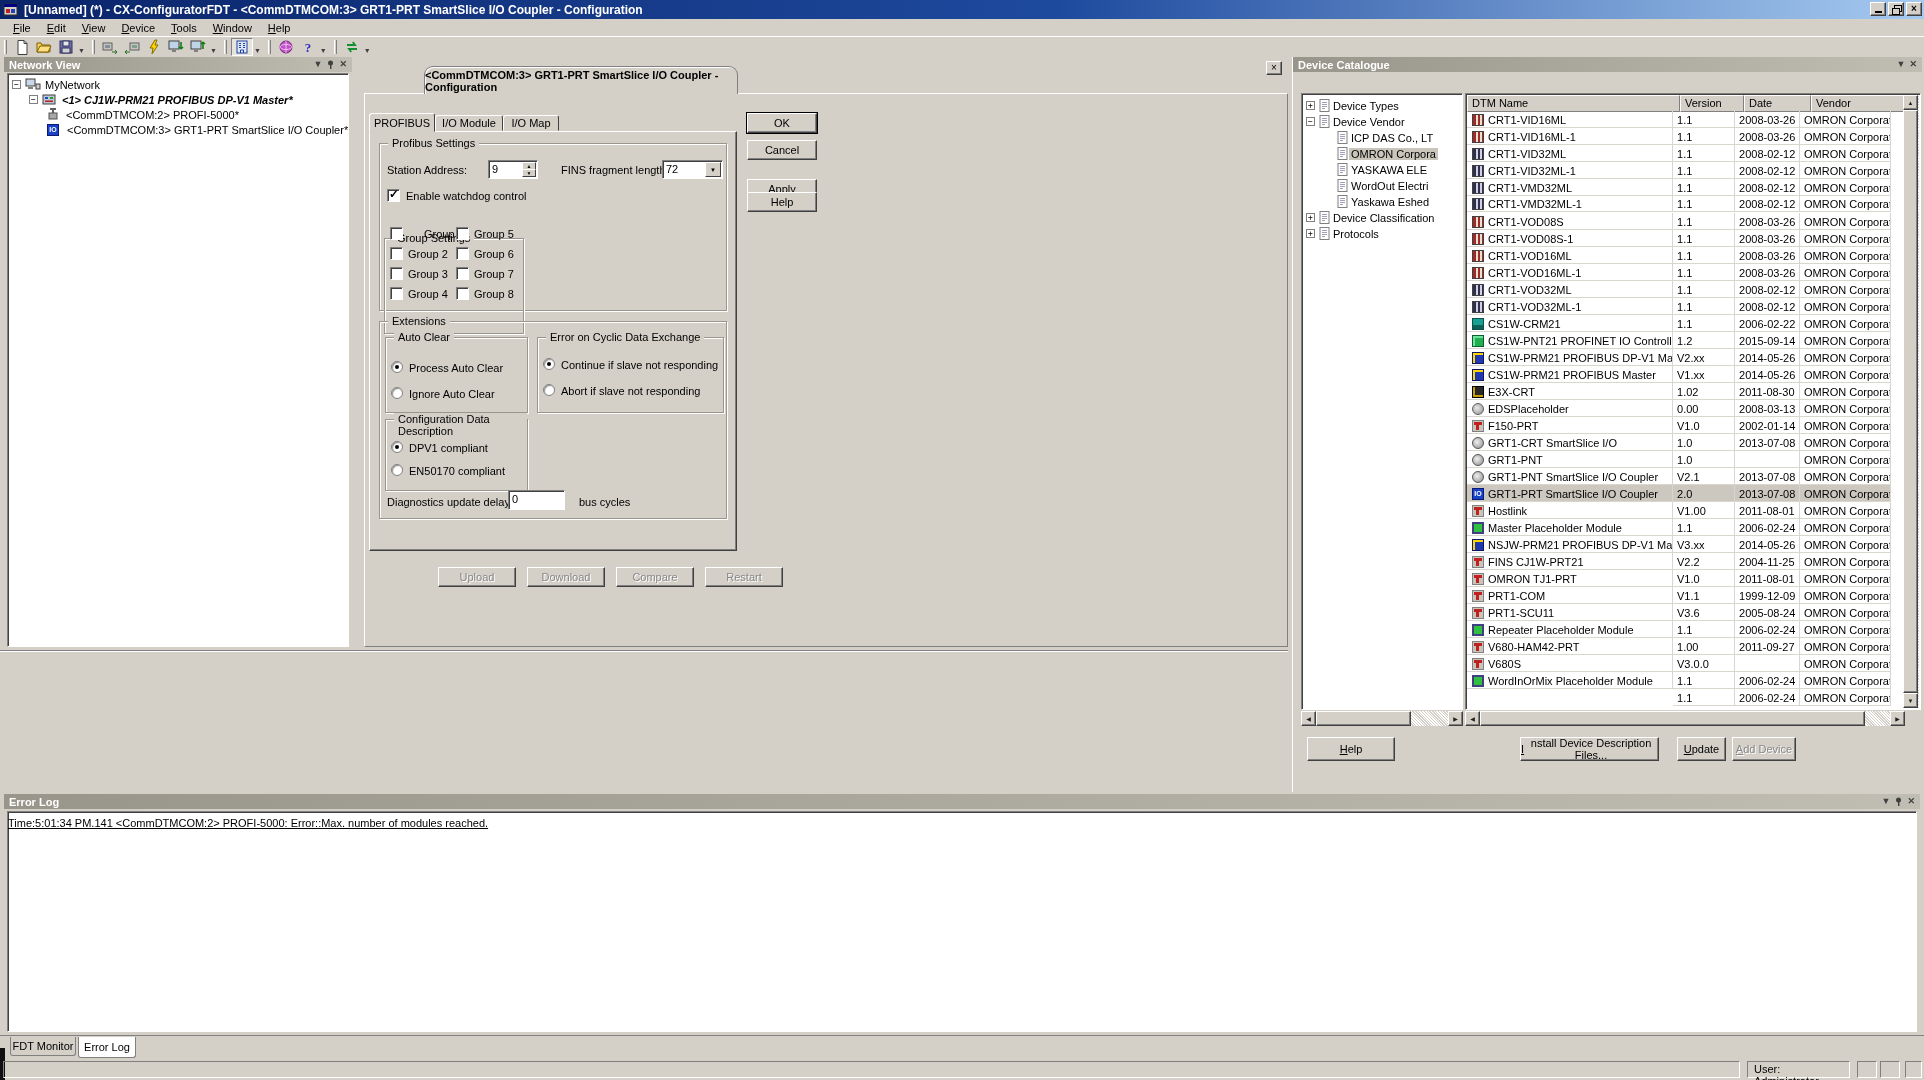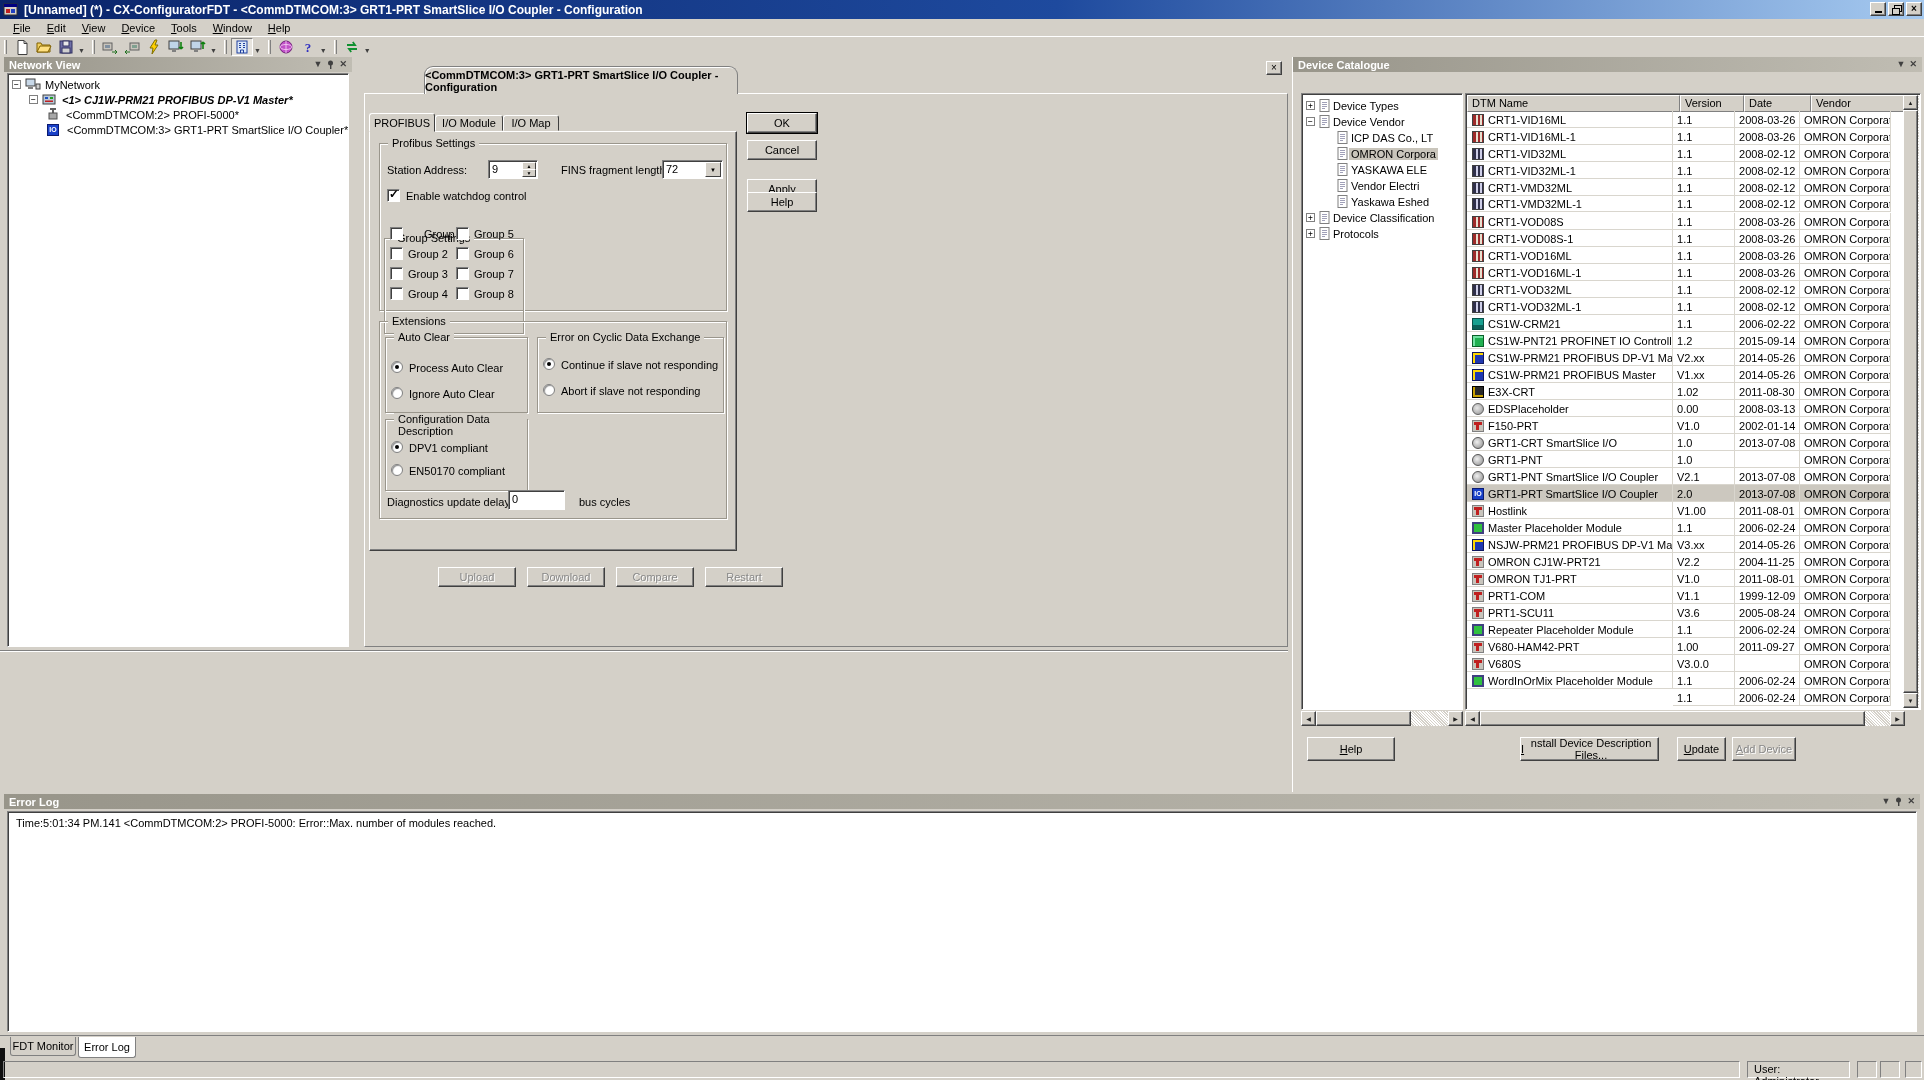--- a/index.html
+++ b/index.html
@@ -466,21 +466,21 @@
           <span class="titem">YASKAWA ELE</span>
         </div>
         <div class="trow" style="left: 22px; top: 84px;">
           <span style="width: 13px; flex: 0 0 auto;"></span>
           <span style="display: inline-flex;">
             <svg width="12" height="13">
               <rect x="1" y="0.5" width="9" height="12" fill="#fff" stroke="#808080"></rect>
               <path d="M3 3.5h5M3 5.5h5M3 7.5h5M3 9.5h3" stroke="#a0a0b8"></path>
             </svg>
           </span>
-          <span class="titem">Vendor Electri</span>
+          <span class="titem">WordOut Electri</span>
         </div>
         <div class="trow" style="left: 22px; top: 100px;">
           <span style="width: 13px; flex: 0 0 auto;"></span>
           <span style="display: inline-flex;">
             <svg width="12" height="13">
               <rect x="1" y="0.5" width="9" height="12" fill="#fff" stroke="#808080"></rect>
               <path d="M3 3.5h5M3 5.5h5M3 7.5h5M3 9.5h3" stroke="#a0a0b8"></path>
             </svg>
           </span>
           <span class="titem">Yaskawa Eshed</span>
@@ -750,21 +750,21 @@
               <span class="ri ri-master"></span>
               <span>NSJW-PRM21 PROFIBUS DP-V1 Master</span>
             </div>
             <div class="td" style="width: 64px;">V3.xx</div>
             <div class="td" style="width: 67px;">2014-05-26</div>
             <div class="td" style="width: 94px;">OMRON Corporat</div>
           </div>
           <div class="tr" style="top: 442px;">
             <div class="td" style="width: 213px;">
               <span class="ri ri-prt"></span>
-              <span>OMRON CJ1W-PRT21</span>
+              <span>FINS CJ1W-PRT21</span>
             </div>
             <div class="td" style="width: 64px;">V2.2</div>
             <div class="td" style="width: 67px;">2004-11-25</div>
             <div class="td" style="width: 94px;">OMRON Corporat</div>
           </div>
           <div class="tr" style="top: 459px;">
             <div class="td" style="width: 213px;">
               <span class="ri ri-prt"></span>
               <span>OMRON TJ1-PRT</span>
             </div>
@@ -864,21 +864,21 @@
         <span class="ph-btn">
             <svg width="9" height="10">
               <circle cx="4.5" cy="3" r="2.5" fill="#404040"></circle>
               <rect x="4" y="5" width="1.4" height="4" fill="#404040"></rect>
             </svg>
           </span>
         <span class="ph-btn">✕</span>
       </span>
     </div>
     <div class="sunken-white" style="position:absolute; left:3px; top:17px; width:1910px; height:221px;">
-      <div style="padding:5px 8px;">Time:5:01:34 PM.141  &lt;CommDTMCOM:2&gt; PROFI-5000:  Error::Max. number of modules reached.</div>
+      <div style="padding:5px 0;text-decoration:underline;">Time:5:01:34 PM.141  &lt;CommDTMCOM:2&gt; PROFI-5000:  Error::Max. number of modules reached.</div>
     </div>
   </div>
 
   <div class="hline" style="left:0; top:1035px; width:1924px; border-top:1px solid #808080;"></div>
   <div id="bottom-tabs">
       <div class="btab" style="left: 10px; width: 66px;">FDT Monitor</div>
       <div class="btab active" style="left: 78px; width: 58px;">Error Log</div>
     </div>
   <div style="position:absolute; left:0; top:1048px; width:5px; height:32px; background:#101010;"></div>
 

